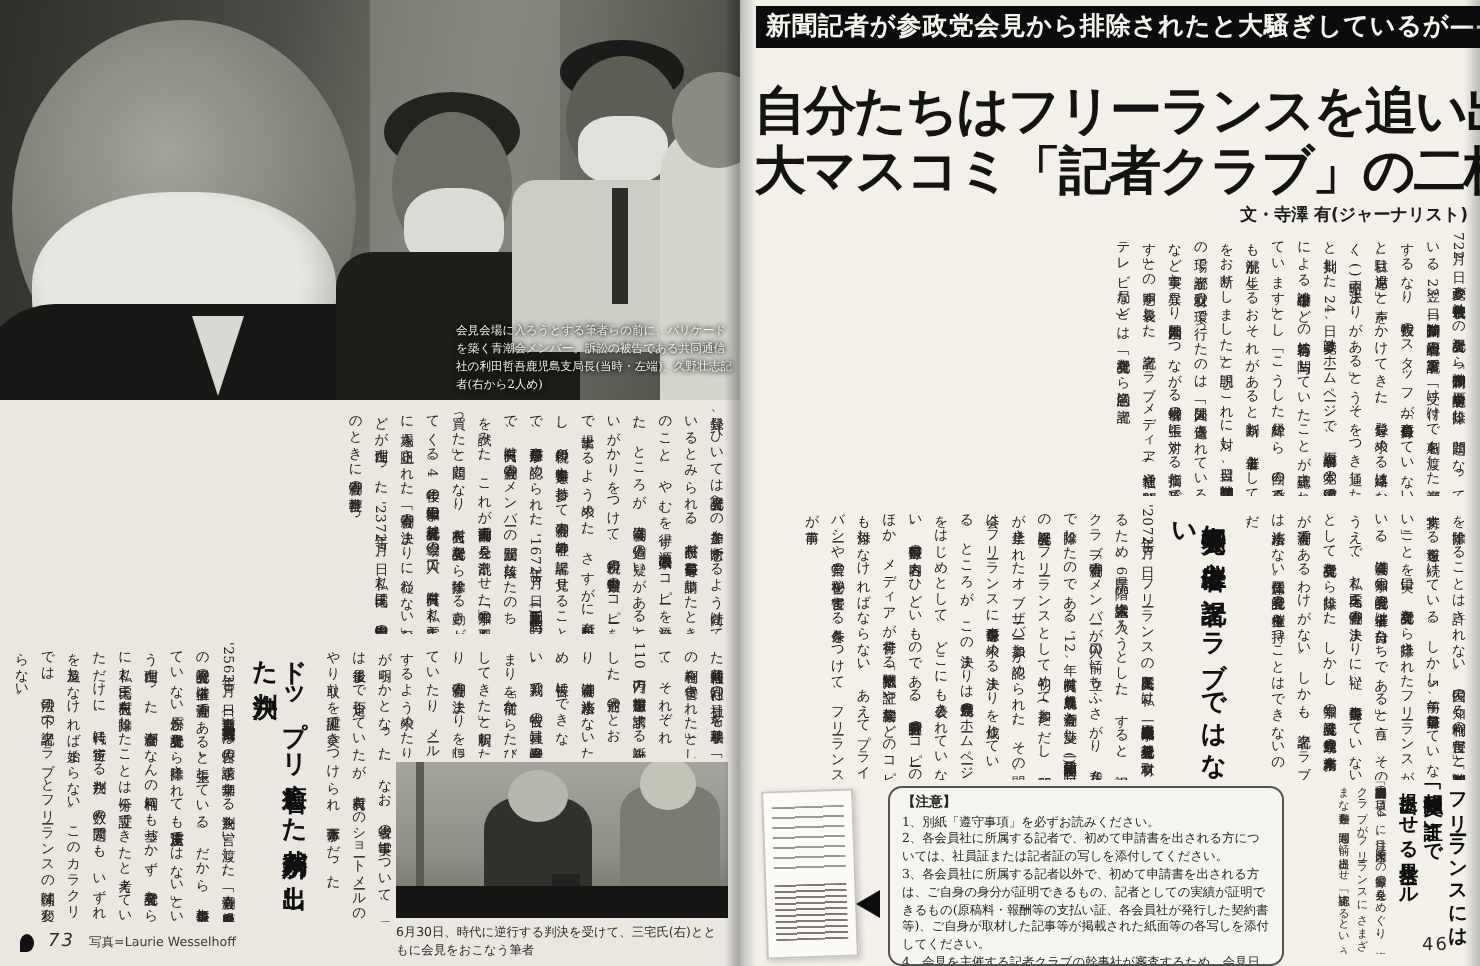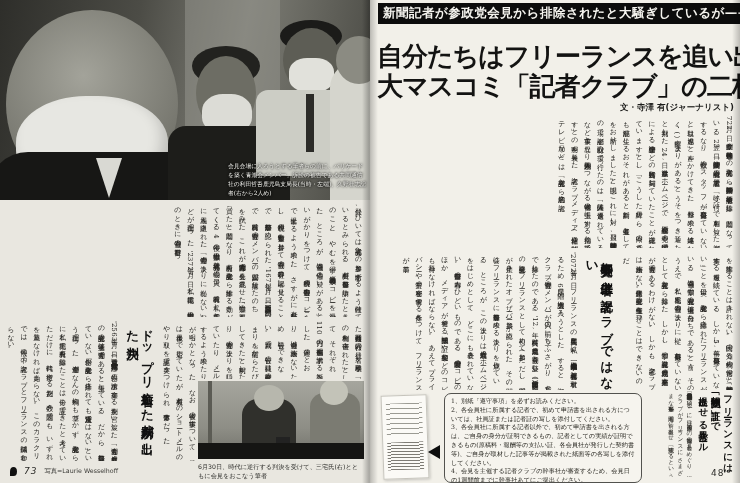--- a/index.html
+++ b/index.html
@@ -172,33 +172,34 @@
     <span class="vt">'20年7月28日、フリーランスの三宅勝久氏と私は、塩田康一鹿児島県知事の就任記者会見を取材するため、県庁6階の大会議室に入ろうとした。すると、記者クラブ「青潮会」のメンバーが入口の前に立ちふさがり、我々を実力で排除したのである。'12年、有村氏は鹿児島県と青潮会と交渉し、伊藤祐一郎知事(当時)の記者会見にフリーランスとして初めて参加(ただし、質問が禁止されたオブザーバー参加)が認められた。その間、青潮会はフリーランスに事前登録を求める決まりを作成している。ところが、この決まりは鹿児島県のホームページをはじめとして、どこにも公表されていない。事前登録の内容もひどいものである。身分証明書のコピーのほか、メディアが発行する「報酬支払い証」や契約書などのコピーも添付しなければならない。あえてプライバシーや営業の秘密を侵害する条件をつけて、フリーランスが事前</span>
   </div>
 
   <div class="bottom-strip">
     <div class="form-doc">
       <div class="form-lines"></div>
       <div class="form-block"></div>
     </div>
     <div class="arrow-left"></div>
     <div class="notice-box">
+      <p class="notice-title">【注意】</p>
       <p class="notice-item">1、別紙「遵守事項」を必ずお読みください。</p>
       <p class="notice-item">2、各会員社に所属する記者で、初めて申請書を出される方については、社員証または記者証の写しを添付してください。</p>
       <p class="notice-item">3、各会員社に所属する記者以外で、初めて申請書を出される方は、ご自身の身分が証明できるもの、記者としての実績が証明できるもの(原稿料・報酬等の支払い証、各会員社が発行した契約書等)、ご自身が取材した記事等が掲載された紙面等の各写しを添付してください。</p>
       <p class="notice-item">4、会見を主催する記者クラブの幹事社が審査するため、会見日の1週間前までに幹事社あてにご提出ください。</p>
 
     </div>
     <div class="form-cap">
       <div class="form-cap-bold">
         <span>フリーランスには</span>
         <span>「報酬支払い証」まで</span>
         <span>提出させる異常ルール</span>
       </div>
       <div class="form-cap-small">「鹿児島県知事定例記者会見事前申請書」の項目3と4に注目。県庁舎内での撮影等の会見をめぐり、記者クラブがフリーランスにさまざまな書類を1週間も前に提出させ、「確認」するという</div>
     </div>
   </div>
 
-  <span class="pageno-r">48</span>
+  <span class="pageno-r">46</span>
 
   <div class="gutter"></div>
   <div class="edge-shadow"></div>
 </div>
 
 </body></html>

